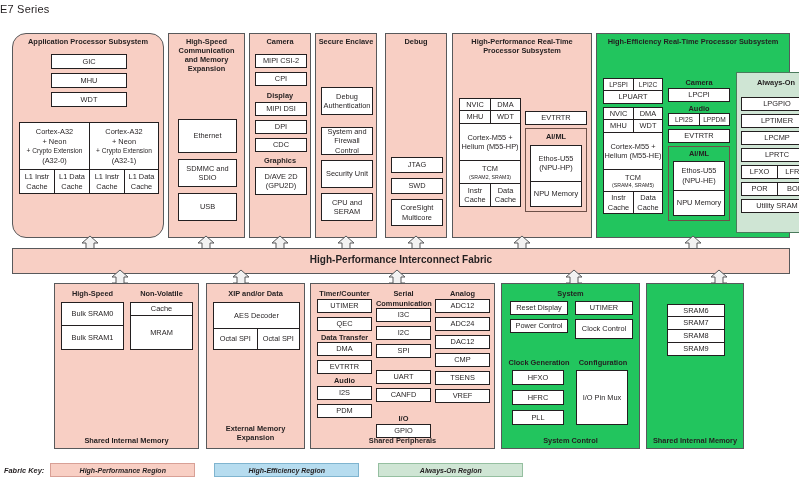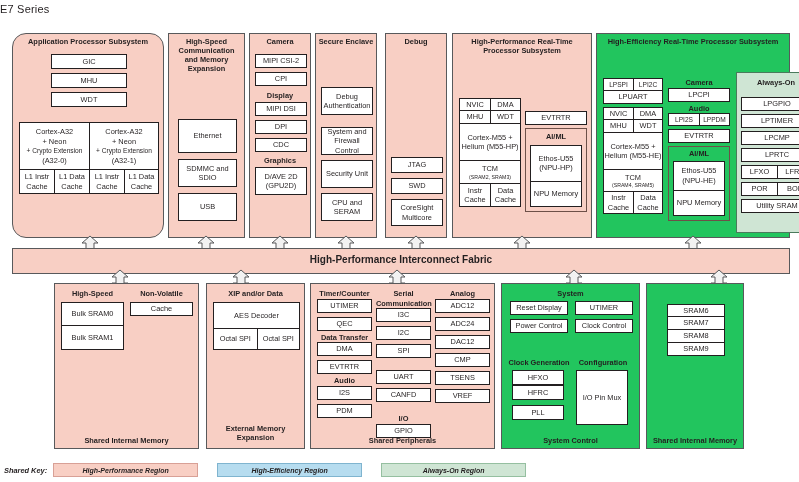--- a/index.html
+++ b/index.html
@@ -336,20 +336,21 @@
 
 <div class="reg hp" style="left:54px; top:283px; width:145px; height:166px;">
   <div class="grp-title" style="position:absolute; left:6px; top:5px; width:63px;">High-Speed</div>
   <div class="grp-title" style="position:absolute; left:75px; top:5px; width:63px;">Non-Volatile</div>
   <div class="stack" style="left:6px; top:18px; width:63px;">
     <div class="bx" style="height:24px;">Bulk SRAM0</div>
     <div class="bx" style="height:24px; border-top:none;">Bulk SRAM1</div>
   </div>
   <div class="stack" style="left:75px; top:18px; width:63px;">
     <div class="bx" style="height:14px;">Cache</div>
+    <div class="bx" style="height:34px; border-top:none;">MRAM</div>
   </div>
   <div class="reg-footer">Shared Internal Memory</div>
 </div>
 
 <div class="reg hp" style="left:206px; top:283px; width:99px; height:166px;">
   <div class="grp-title" style="position:absolute; left:0; right:0; top:5px;">XIP and/or Data</div>
   <div class="stack" style="left:6px; top:18px; width:87px;">
     <div class="bx" style="height:27px;">AES Decoder</div>
     <div class="row">
       <div class="bx" style="width:43.5px; height:21px; border-top:none; border-right:none;">Octal SPI</div>
@@ -400,44 +401,44 @@
 
 <div class="reg he" style="left:501px; top:283px; width:139px; height:166px;">
   <div class="grp-title" style="position:absolute; left:0; right:0; top:5px;">System</div>
   <div class="stack" style="left:8px; top:17px; width:123px;">
     <div class="row" style="justify-content:space-between; margin-bottom:4px;">
       <div class="bx" style="width:58px; height:14px;">Reset Display</div>
       <div class="bx" style="width:58px; height:14px;">UTIMER</div>
     </div>
     <div class="row" style="justify-content:space-between;">
       <div class="bx" style="width:58px; height:14px;">Power Control</div>
-      <div class="bx" style="width:58px; height:14px;">Clock Control</div>
+      <div class="bx" style="width:58px; height:20px;">Clock Control</div>
     </div>
   </div>
   <div class="grp-title" style="position:absolute; left:6px; top:74px; width:62px;">Clock Generation</div>
   <div class="grp-title" style="position:absolute; left:70px; top:74px; width:62px;">Configuration</div>
   <div class="stack" style="left:10px; top:86px; width:52px;">
-    <div class="bx" style="height:15px; ">HFXO</div>
+    <div class="bx" style="height:15px; margin-bottom:5px;">HFXO</div>
     <div class="bx" style="height:15px; margin-bottom:5px;">HFRC</div>
     <div class="bx" style="height:15px;">PLL</div>
   </div>
   <div class="stack" style="left:74px; top:86px; width:52px;">
     <div class="bx" style="height:55px;">I/O Pin Mux</div>
   </div>
   <div class="reg-footer">System Control</div>
 </div>
 
 <div class="reg he" style="left:646px; top:283px; width:98px; height:166px;">
   <div class="stack" style="left:20px; top:20px; width:58px;">
     <div class="bx" style="height:13px;">SRAM6</div>
     <div class="bx" style="height:13px; border-top:none;">SRAM7</div>
     <div class="bx" style="height:13px; border-top:none;">SRAM8</div>
     <div class="bx" style="height:13px; border-top:none;">SRAM9</div>
   </div>
   <div class="reg-footer">Shared Internal Memory</div>
 </div>
 
 <div class="key-wrap">
-  <span class="key-label">Shared Key:</span>
+  <span class="key-label">Fabric Key:</span>
   <span class="key-chip chip-hp">High-Performance Region</span>
   <span class="key-chip chip-he" style="margin-left:13px;">High-Efficiency Region</span>
   <span class="key-chip chip-ao" style="margin-left:13px;">Always-On Region</span>
 </div>
 
 </body></html>

